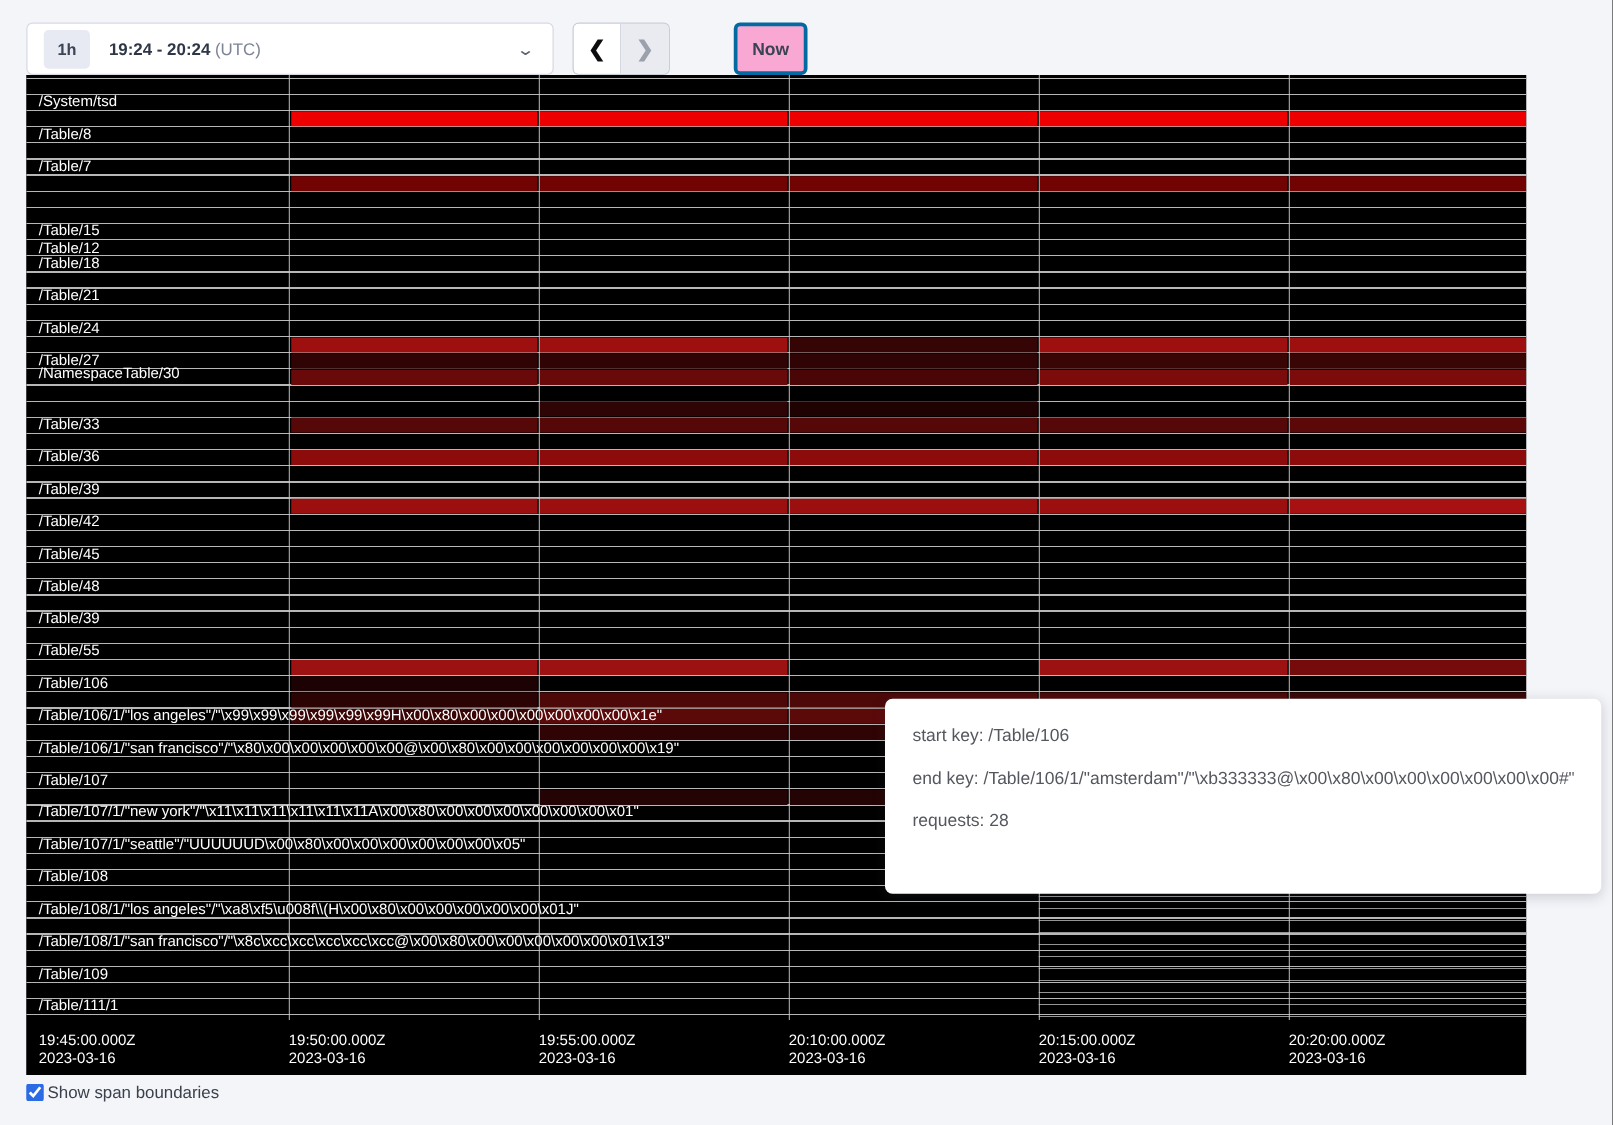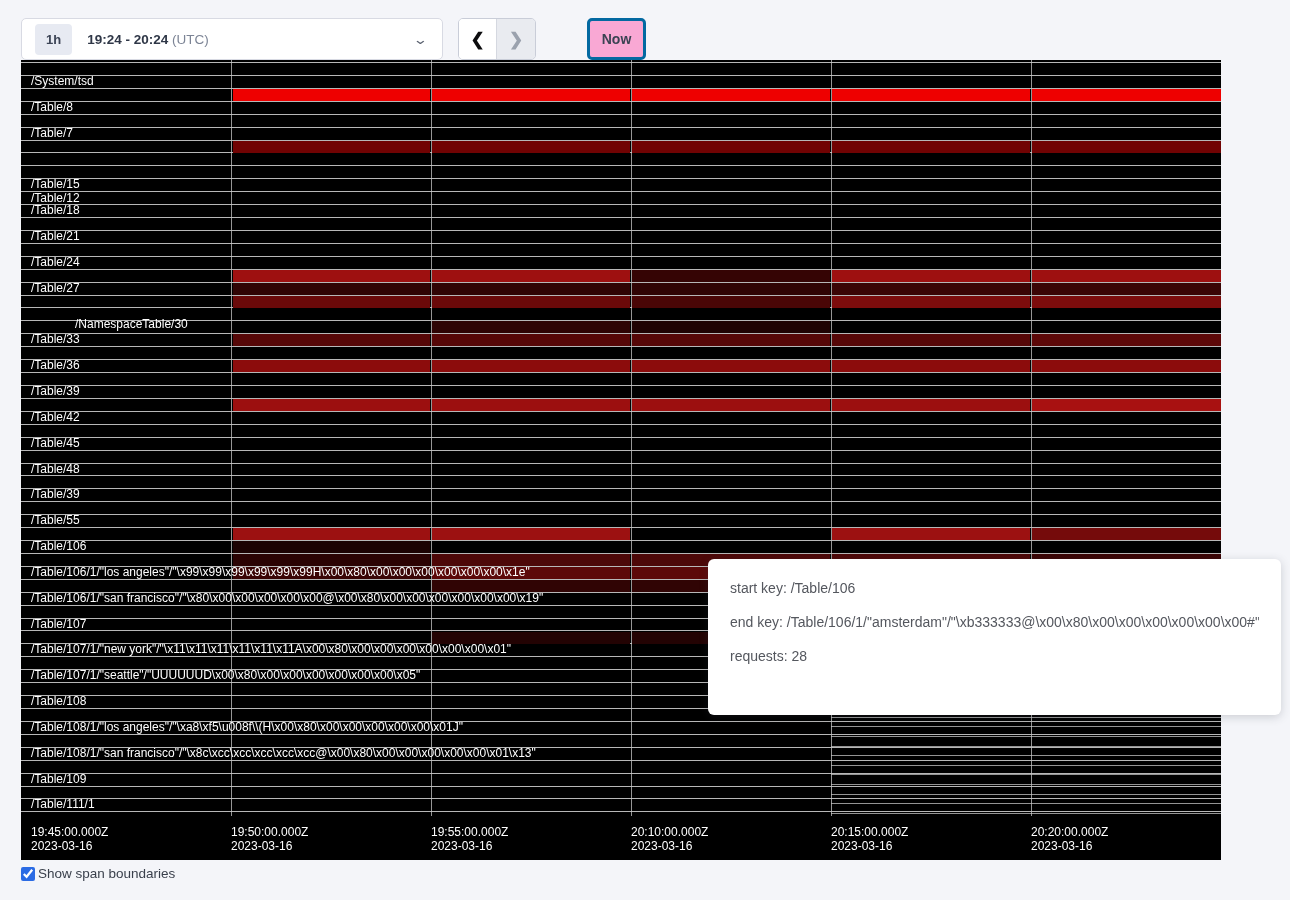--- a/index.html
+++ b/index.html
@@ -196,21 +196,21 @@
   <div id="row-labels">
       <div class="row-label" style="top: 14.9px;">/System/tsd</div>
       <div class="row-label" style="top: 40.74px;">/Table/8</div>
       <div class="row-label" style="top: 66.58px;">/Table/7</div>
       <div class="row-label" style="top: 92.42px; margin-top: 40px;">/Table/12</div>
       <div class="row-label" style="top: 118.26px;">/Table/15</div>
       <div class="row-label" style="top: 144.1px;">/Table/18</div>
       <div class="row-label" style="top: 169.94px;">/Table/21</div>
       <div class="row-label" style="top: 195.78px;">/Table/24</div>
       <div class="row-label" style="top: 221.62px;">/Table/27</div>
-      <div class="row-label" style="top: 258px; margin-left: 44px;">/NamespaceTable/30</div>
+      <div class="row-label" style="top: 232px;">/NamespaceTable/30</div>
       <div class="row-label" style="top: 273.3px;">/Table/33</div>
       <div class="row-label" style="top: 299.14px;">/Table/36</div>
       <div class="row-label" style="top: 324.98px;">/Table/39</div>
       <div class="row-label" style="top: 350.82px;">/Table/42</div>
       <div class="row-label" style="top: 376.66px;">/Table/45</div>
       <div class="row-label" style="top: 402.5px;">/Table/48</div>
       <div class="row-label" style="top: 428.34px;">/Table/39</div>
       <div class="row-label" style="top: 454.18px;">/Table/55</div>
       <div class="row-label" style="top: 480.02px;">/Table/106</div>
       <div class="row-label" style="top: 505.86px;">/Table/106/1/"los angeles"/"\x99\x99\x99\x99\x99\x99H\x00\x80\x00\x00\x00\x00\x00\x00\x1e"</div>

